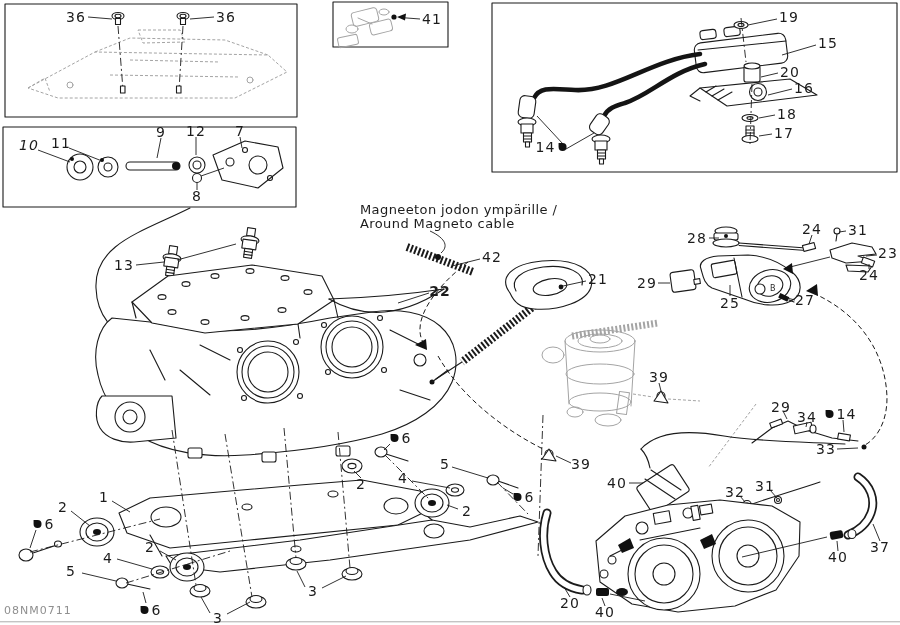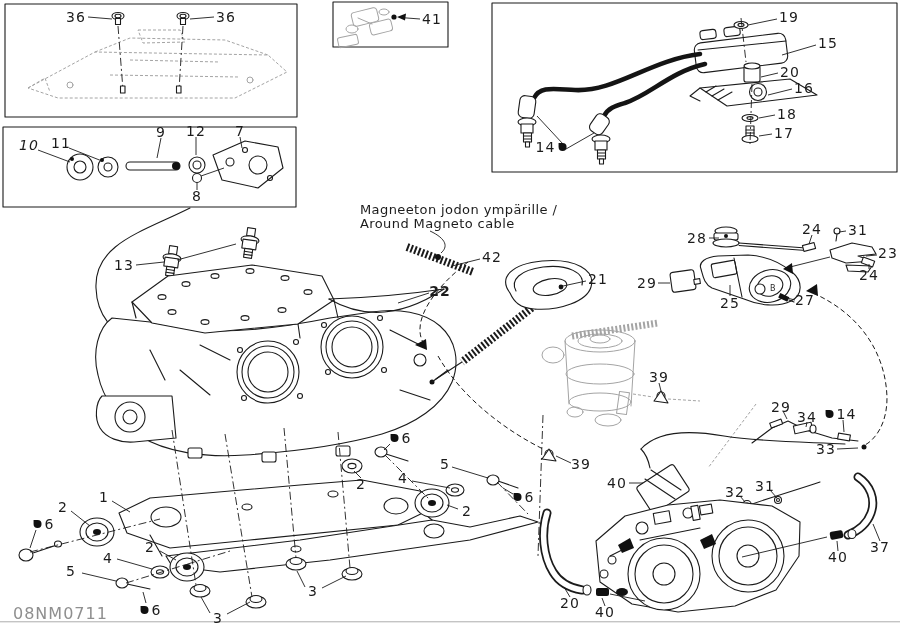--- a/index.html
+++ b/index.html
@@ -6,21 +6,21 @@
   #stage{position:relative;width:900px;height:625px;background:#ffffff;overflow:hidden;
          font-family:"DejaVu Sans",sans-serif;}
   #art{position:absolute;left:0;top:0;}
   .callout{position:absolute;transform:translate(-50%,-50%);font-size:14px;color:#1c1c1c;
            letter-spacing:1px;white-space:nowrap;display:flex;align-items:center;gap:3px;
            line-height:1;}
   .drop-icon{width:8px;height:8px;background:#101010;border-radius:0 50% 50% 50%;
              display:inline-block;flex:0 0 auto;}
   .note{position:absolute;left:360px;top:203px;font-size:13px;color:#1c1c1c;line-height:14px;
         letter-spacing:0.4px;}
-  .watermark{position:absolute;left:4px;top:604px;font-size:16px;color:#8f8f8f;letter-spacing:1px;margin-left:9px;}
+  .watermark{position:absolute;left:4px;top:604px;font-size:11px;color:#8f8f8f;letter-spacing:1px;}
   .part-marking{position:absolute;left:770px;top:284px;font-size:8px;color:#2a2a2a;}
   
   .ln{stroke:#1b1b1b;fill:none;stroke-width:1.1;stroke-linecap:round;stroke-linejoin:round;}
   .lnw{stroke:#1b1b1b;fill:#ffffff;stroke-width:1.1;stroke-linejoin:round;}
   .lt{stroke:#a4a4a4;fill:none;stroke-width:1;stroke-linecap:round;stroke-linejoin:round;}
   .ltd{stroke:#a4a4a4;fill:none;stroke-width:1;stroke-dasharray:3 2;}
   .dd{stroke:#1b1b1b;fill:none;stroke-width:0.9;stroke-dasharray:8 3 2 3;}
   .dsh{stroke:#1b1b1b;fill:none;stroke-width:1;stroke-dasharray:5 3;}
   .ldr{stroke:#1b1b1b;fill:none;stroke-width:0.9;}
   .cable{stroke:#141414;fill:none;stroke-width:4.6;stroke-linecap:round;}

